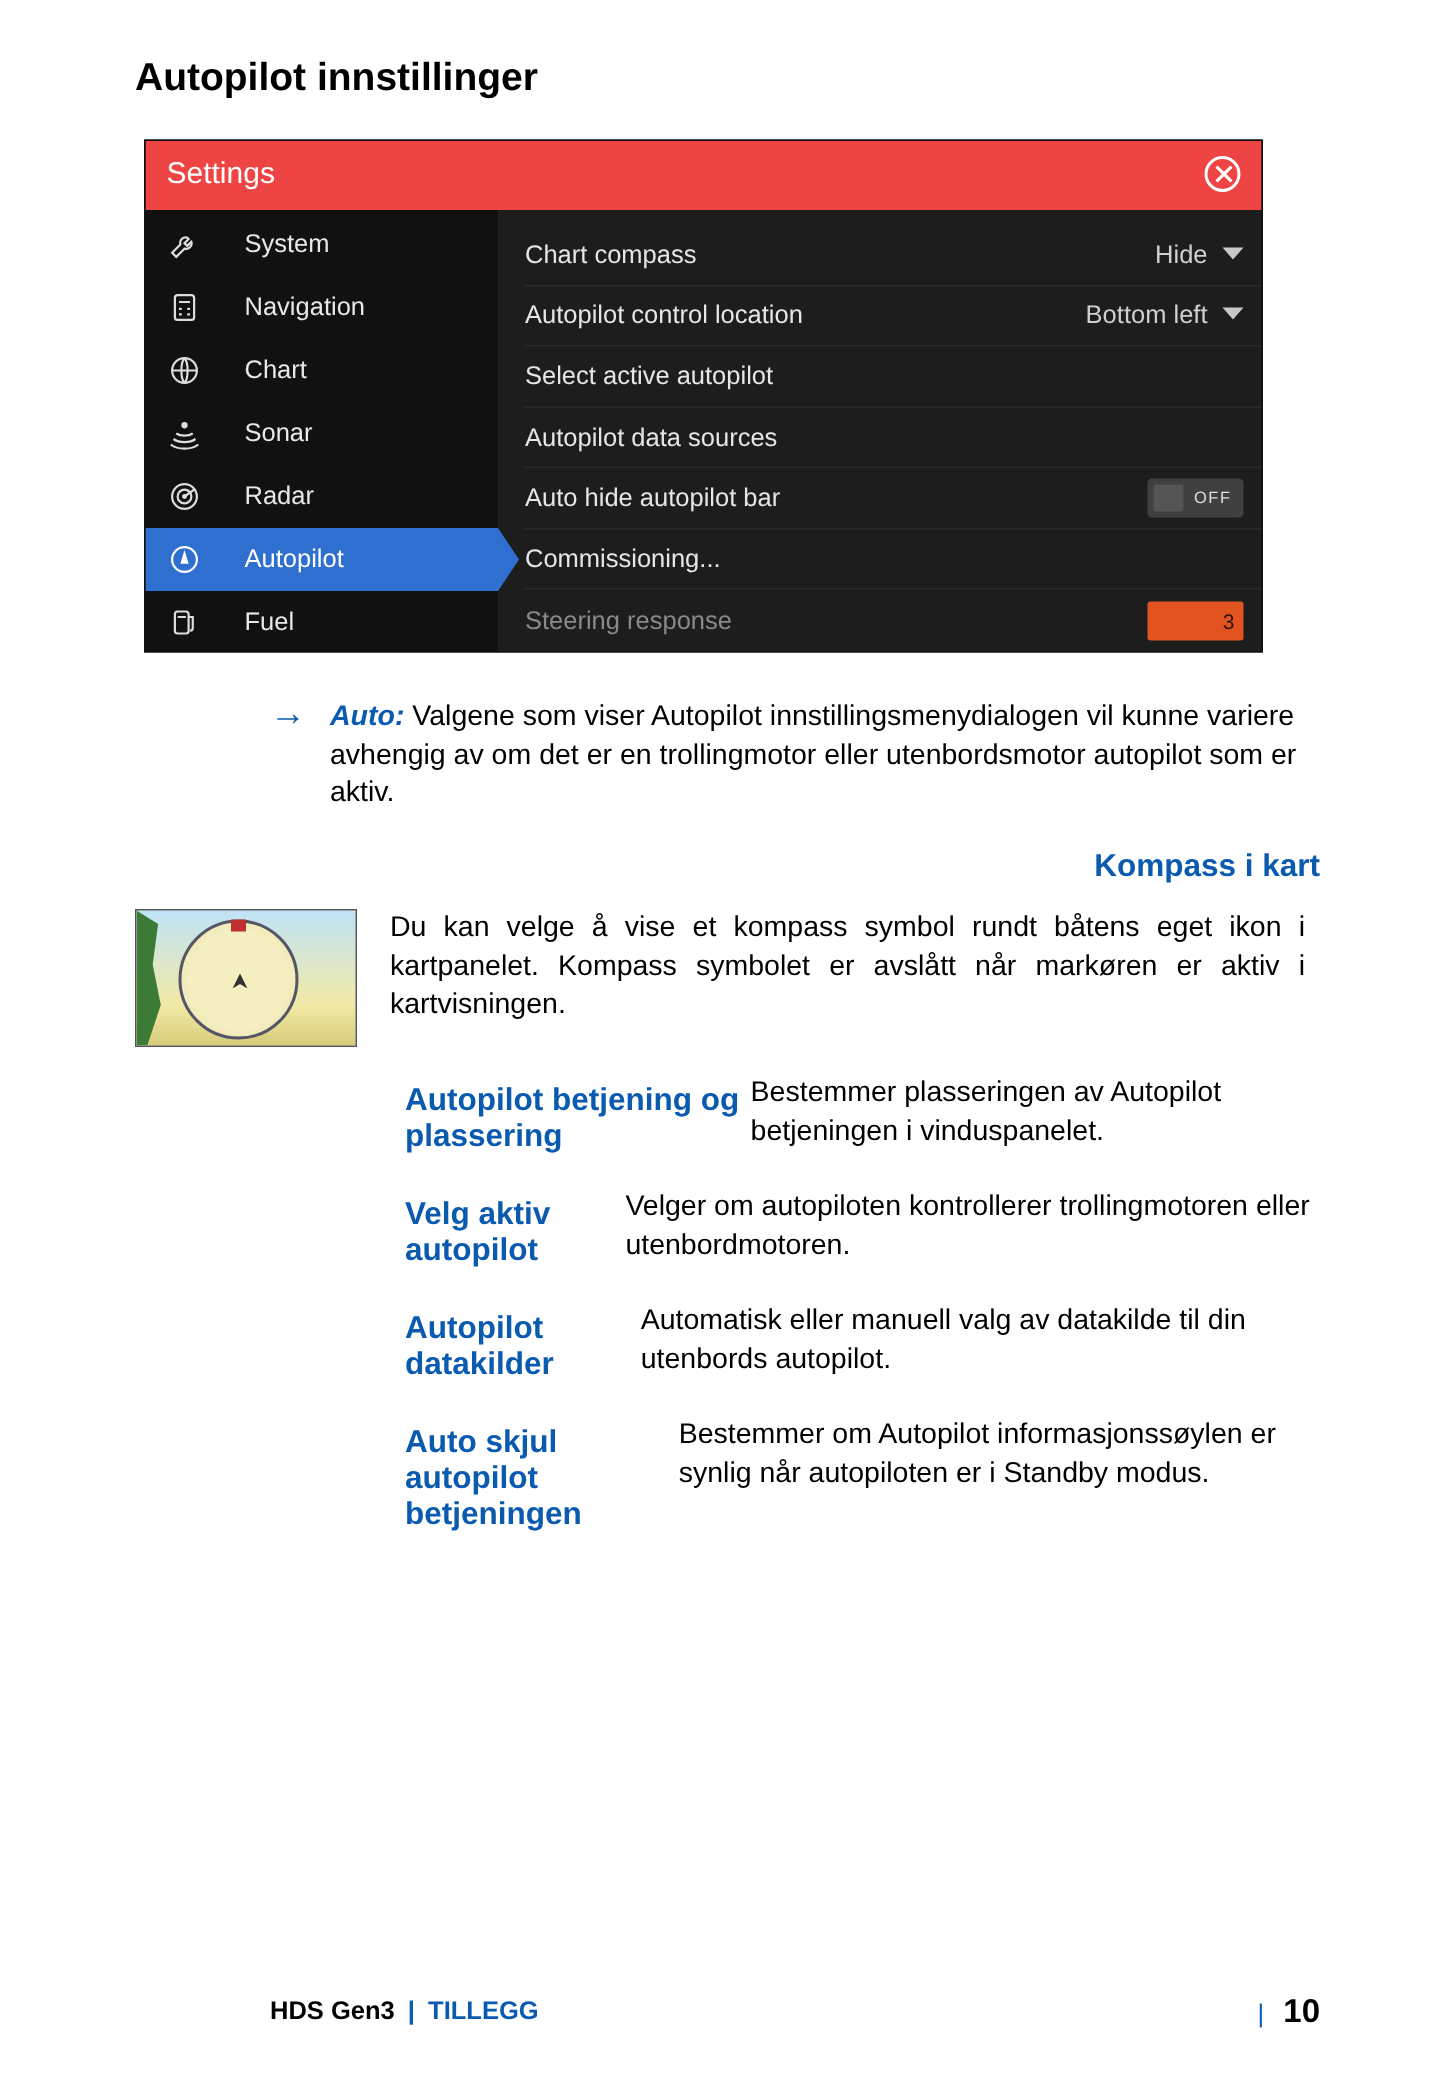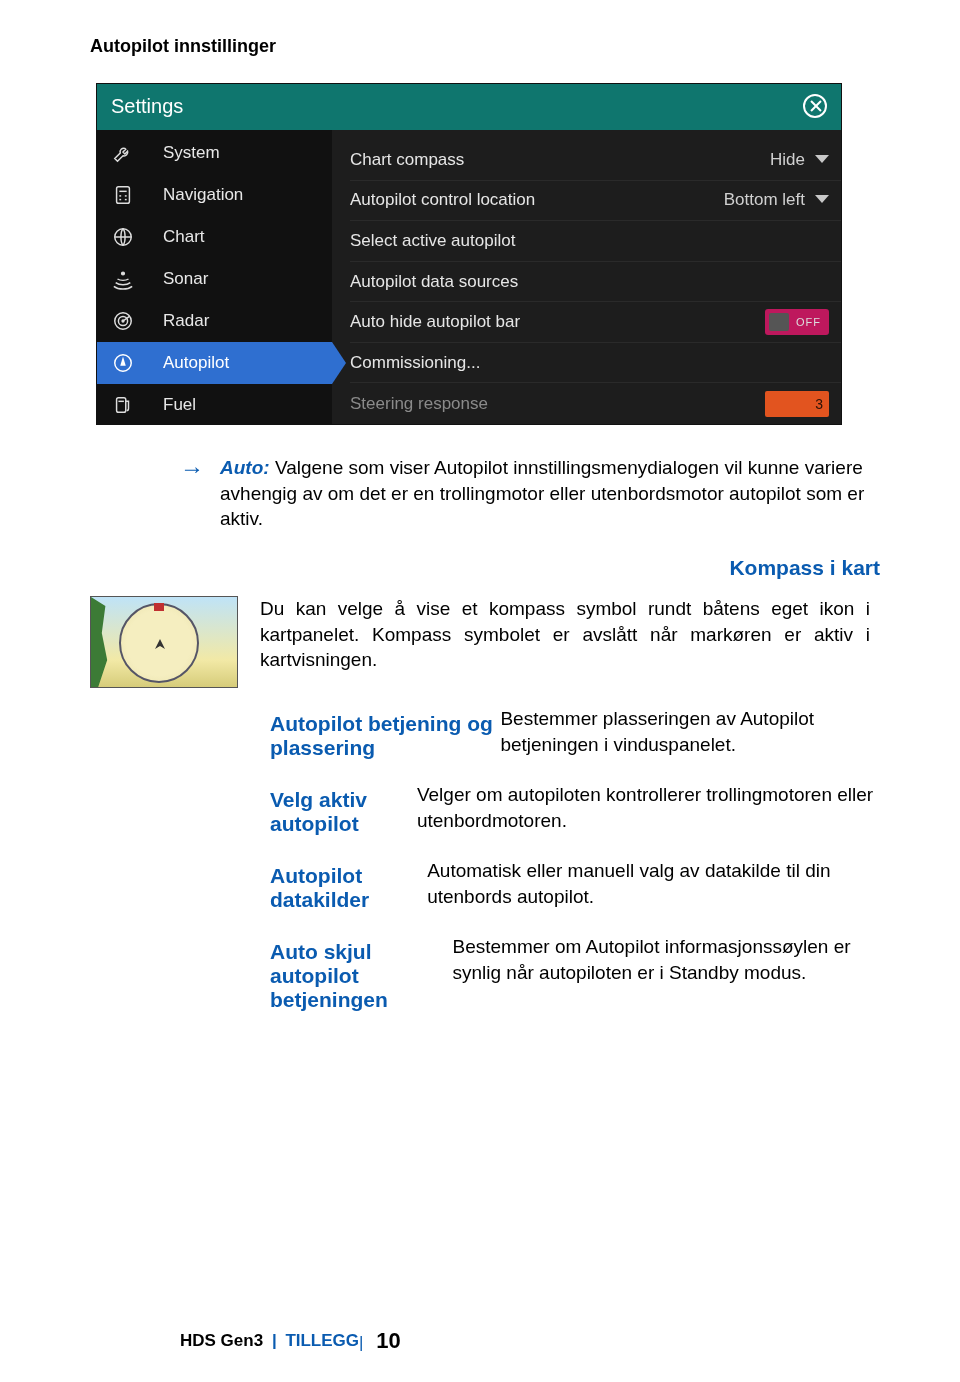--- a/index.html
+++ b/index.html
@@ -8,40 +8,40 @@
     height: 1382px;
     background: #fff;
     font-family: -apple-system, BlinkMacSystemFont, "Segoe UI", Arial, sans-serif;
     color: #000;
     position: relative;
   }
   .page {
     padding: 36px 80px 0 90px;
   }
   .page-title {
-    font-size: 18px;
+    font-size: 26px;
     font-weight: 700;
     margin-bottom: 26px;
   }
 
   
   .shot {
     width: 746px;
     height: 342px;
     margin-left: 6px;
     border: 1px solid #111;
     background: #1a1a1a;
     display: flex;
     flex-direction: column;
     font-size: 17px;
     color: #eaeaea;
     overflow: hidden;
   }
   .shot-header {
-    background: #0f766e;
+    background: #ef4444;
     color: #fff;
     display: flex;
     align-items: center;
     justify-content: space-between;
     padding: 10px 14px 12px 14px;
     height: 46px;
     text-align: center;
   }
   .shot-title { font-size: 20px; }
   .close-icon {
@@ -134,21 +134,21 @@
     content:"";
     position:absolute;
     left:0; top:0;
     width: 0; height: 0;
     border-left: 7px solid transparent;
     border-right: 7px solid transparent;
     border-top: 8px solid #c8c8c8;
   }
   .toggle {
     width: 64px; height: 26px;
-    background: #be185d;
+    background: #404040;
     border-radius: 3px;
     display: flex; align-items: center; justify-content: flex-end;
     padding: 0 8px;
     font-size: 11px;
     letter-spacing: 1px;
     color: #ddd;
     position: relative;
   }
   .toggle::before {
     content:"";
@@ -236,21 +236,21 @@
   }
   .sections { margin-left: 180px; max-width: 620px; display:flex; flex-direction:column; gap: 18px;}
   .section { display:flex; flex-direction:row; gap:2px; }
 
   .footer {
     position: absolute;
     bottom: 28px;
     left: 180px;
     right: 80px;
     display: flex;
-    justify-content: flex-start;
+    justify-content: space-between;
     align-items: center;
     font-size: 17px;
     font-weight: 700;
   }
   .footer .prod { color: #000; }
   .footer .addendum { color: #0a5bb0; font-weight: 700; }
   .footer .sep { color: #0a5bb0; margin: 0 4px; }
   .footer .pnum { font-size: 22px; font-weight: 700; }
   .footer .pipe { color:#0a5bb0; margin-right:8px; font-weight:400;}
 </style>

